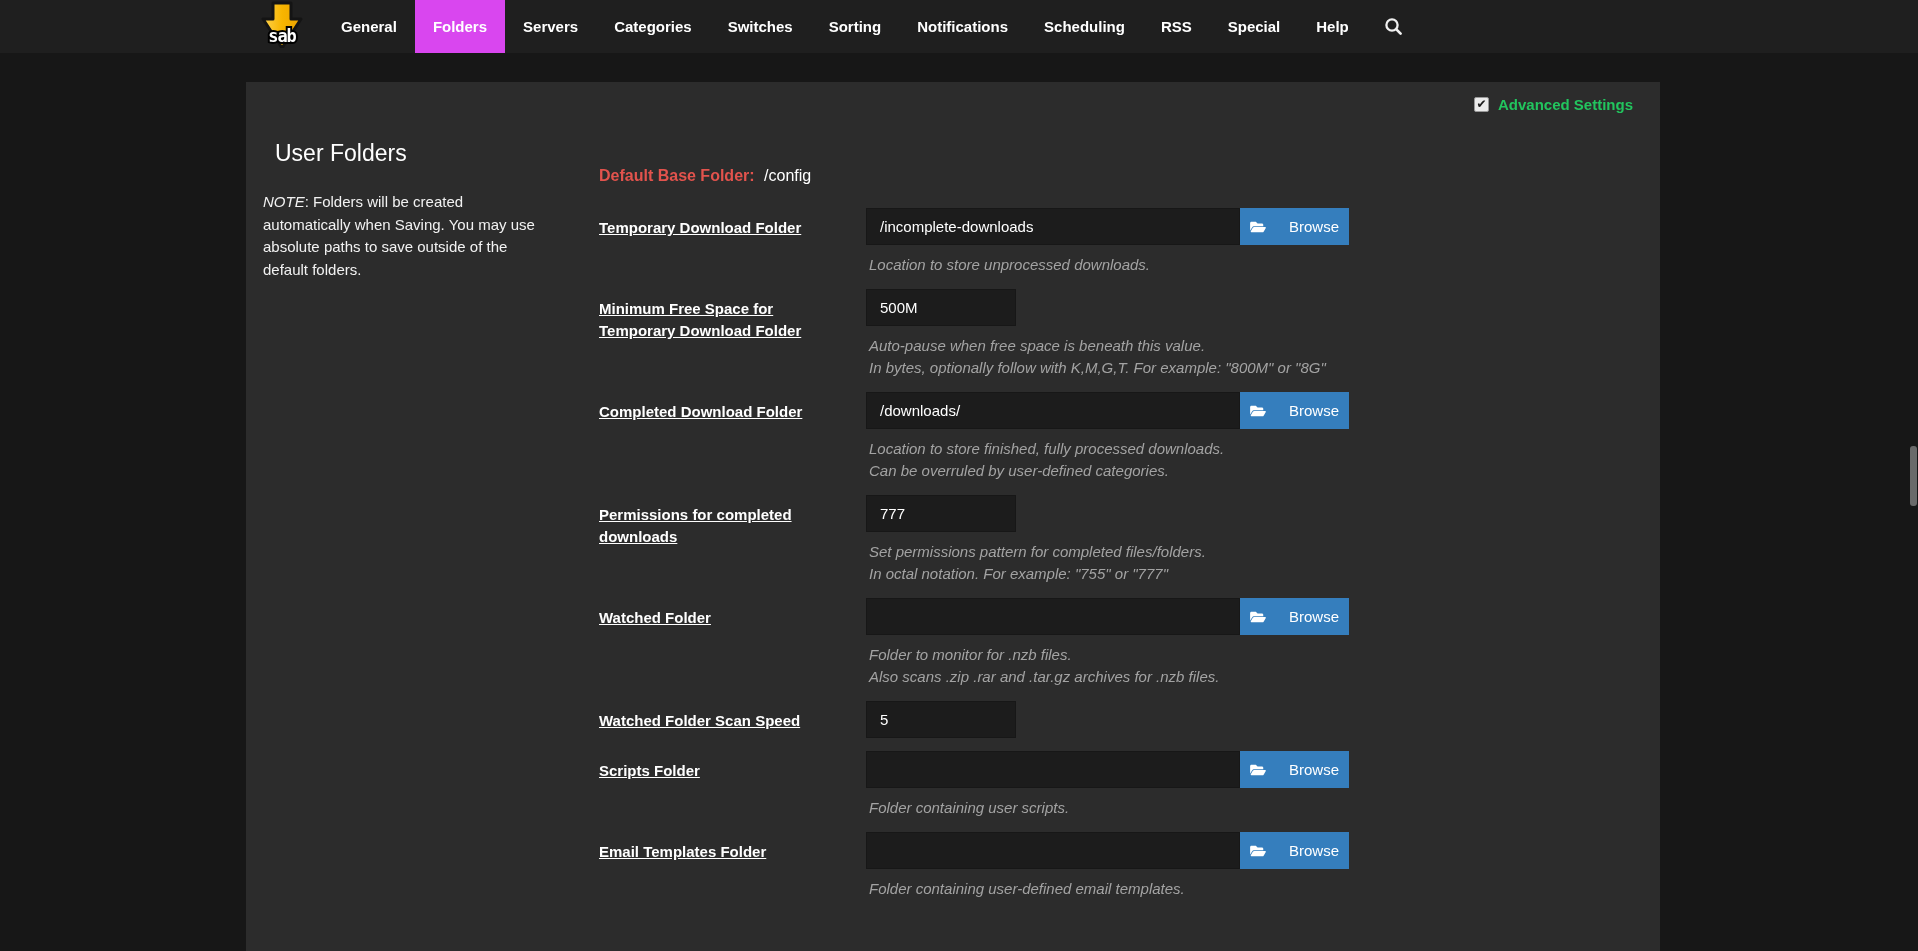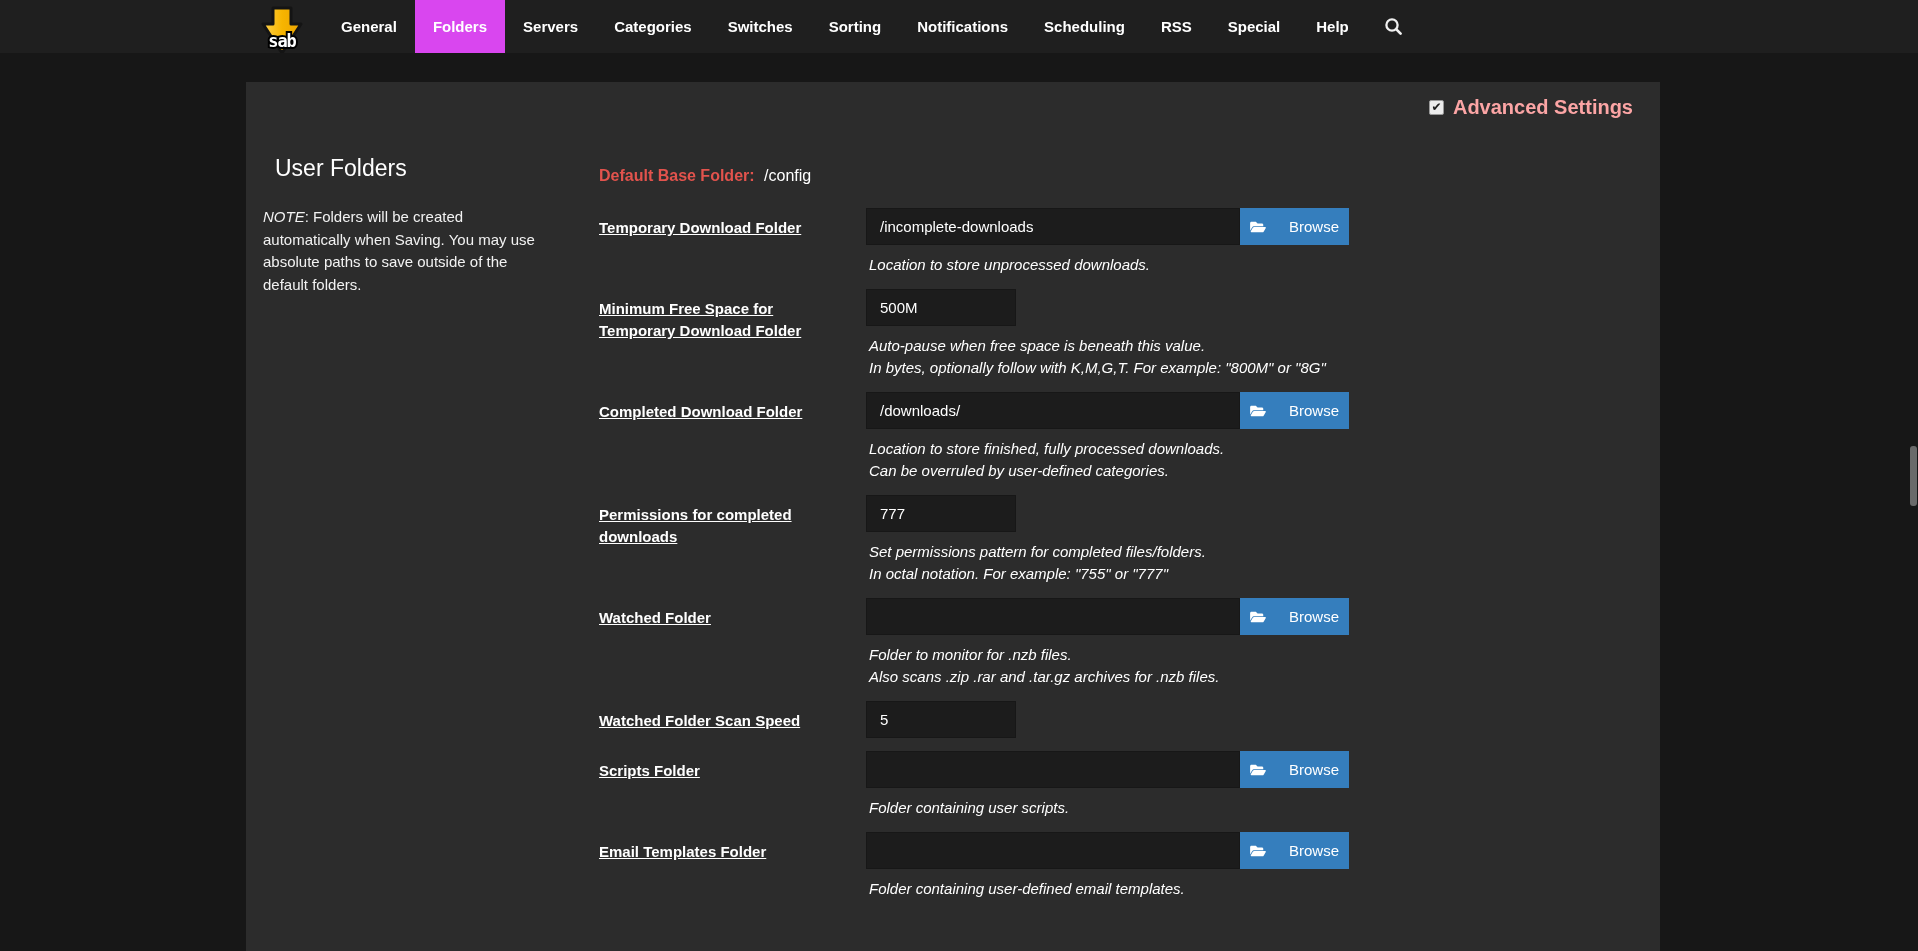--- a/index.html
+++ b/index.html
@@ -12,21 +12,21 @@
   }
 
   
   .navbar {
     position:absolute; top:0; left:0; width:1918px; height:53px;
     background:#1f1f1f;
     display:flex; align-items:stretch;
   }
   .logo-wrap {
     margin-left:258px;
-    display:flex; align-items:flex-end;
+    display:flex; align-items:flex-start;
     cursor:pointer;
   }
   .nav-items { display:flex; margin-left:17px; align-items:stretch; }
   .nav-item {
     display:flex; align-items:center;
     padding:0 18px;
     color:#ffffff; font-size:15px; font-weight:bold;
     cursor:pointer; white-space:nowrap;
   }
   .nav-item.active { background:#d946ef; }
@@ -46,24 +46,24 @@
     position:absolute; top:14px; right:27px;
     display:flex; align-items:center; gap:9px;
   }
   .checkbox {
     width:15px; height:15px;
     background:#ececec; border:1px solid #999;
     border-radius:2px;
     font-size:12px; line-height:13px; text-align:center;
     color:#1c1c1c; cursor:pointer;
   }
-  .adv-label { color:#fca5a5; font-weight:bold; font-size:20px; }
-
-  
-  .sidebar { position:absolute; left:17px; top:73px; width:292px; }
+  .adv-label { color:#22c55e; font-weight:bold; font-size:15px; }
+
+  
+  .sidebar { position:absolute; left:17px; top:58px; width:292px; }
   .sidebar-title {
     margin-left:12px;
     color:#ffffff; font-size:23px; font-weight:400;
   }
   .note {
     margin-top:24px; width:278px;
     color:#f2f2f2; font-size:15px; line-height:22.5px;
   }
   .note .note-word { font-style:italic; }
 
@@ -91,21 +91,21 @@
   .browse {
     height:37px; width:109px;
     background:#357ebd; border:none; border-radius:0;
     color:#ffffff; font-size:15px; font-family:inherit;
     display:flex; align-items:center; justify-content:center; gap:23px;
     cursor:pointer;
   }
   .browse svg { display:block; }
   .help {
     margin:9px 0 0 3px;
-    font-style:italic; color:#ffffff;
+    font-style:italic; color:#a3a3a3;
     font-size:15px; line-height:22px;
   }
 
   
   .scroll-thumb {
     position:absolute; right:1px; top:446px;
     width:7px; height:60px;
     background:#6a6a6a; border-radius:3px;
   }
 </style>

